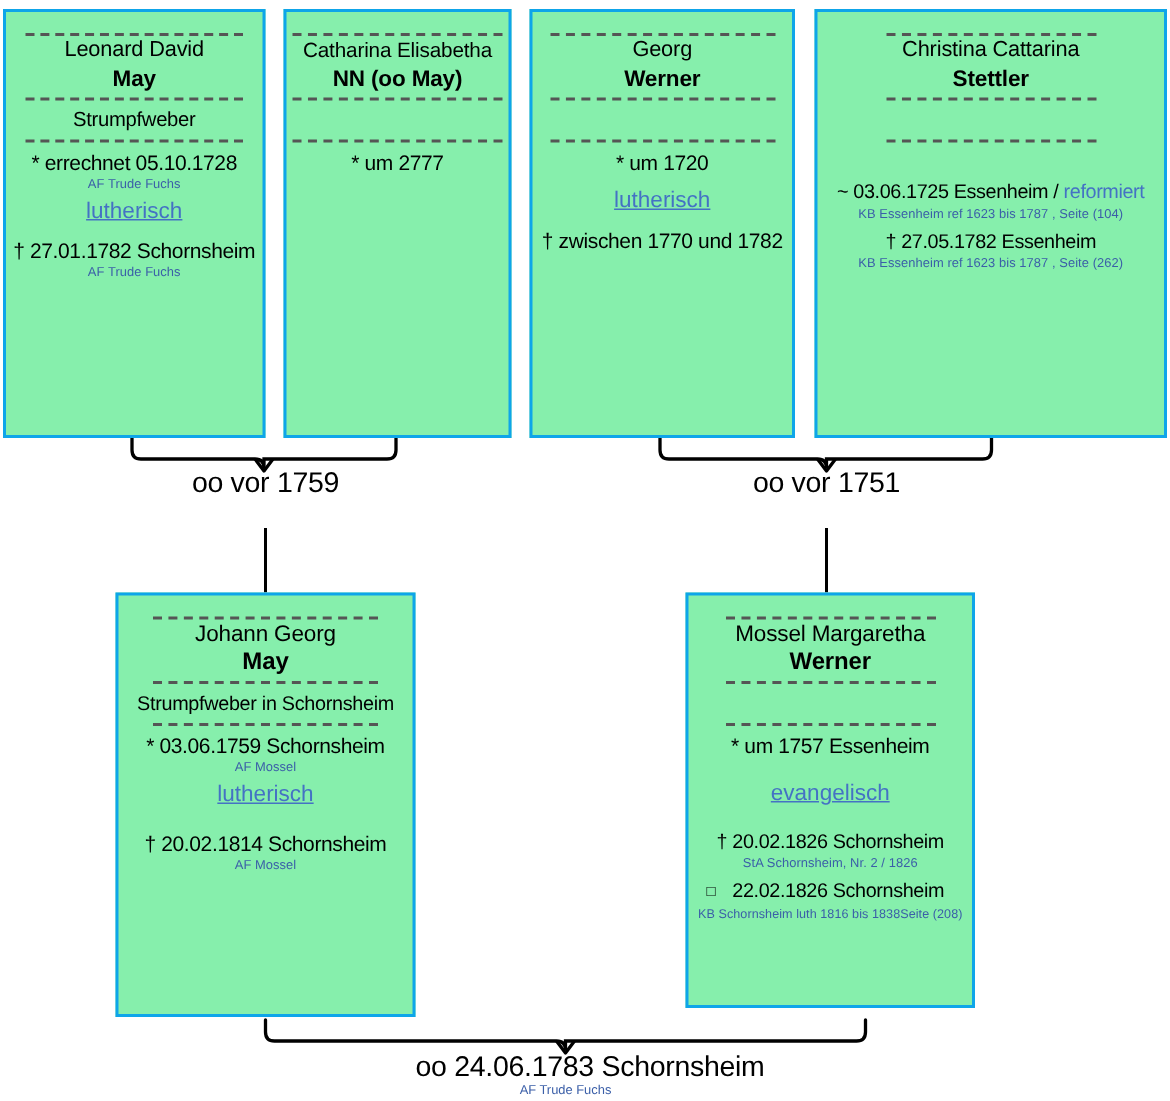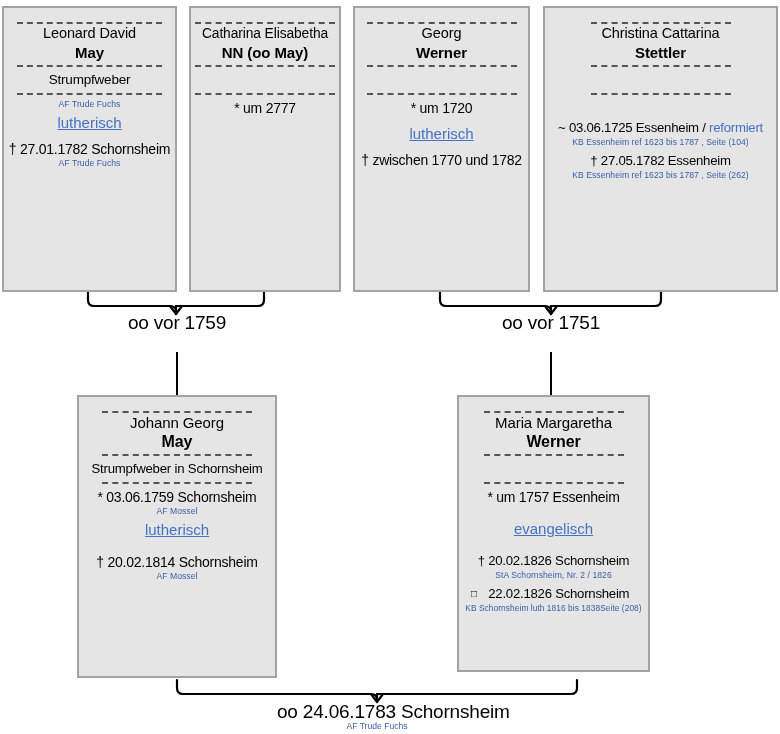--- a/index.html
+++ b/index.html
@@ -10,22 +10,22 @@
     color:#000000;
     position:relative;
     overflow:hidden;
   }
   .canvas{position:absolute;left:0;top:0;width:780px;height:734px;}
 
   
   .card{
     position:absolute;
     box-sizing:border-box;
-    border:2px solid #a3a3a3;
-    background:#e5e5e5;
+    border:2px solid #0ea5e9;
+    background:#86efac;
     text-align:center;
     overflow:hidden;
   }
   .card-inner{
     padding:0 4px;
     display:block;
   }
   .rule{
     height:0;
     border-top:2px dashed #555;
@@ -119,20 +119,24 @@
     <div class="card-inner">
       <div class="gap-lg"></div>
       <div class="rule" style="width:145px;"></div>
       <div class="given">Leonard David</div>
       <div class="surname">May</div>
       <div class="rule" style="width:145px;margin-top:2px;"></div>
       <div class="gap-sm"></div>
       <div class="occ">Strumpfweber</div>
       <div class="rule" style="width:145px;margin-top:4px;"></div>
       <div class="gap-sm"></div>
+      <div class="evt">
+        <span>*</span>
+        <span>errechnet 05.10.1728</span>
+      </div>
       <div class="src">AF Trude Fuchs</div>
       <div class="gap-sm"></div>
       <div class="rel">lutherisch</div>
       <div class="gap"></div>
       <div class="evt">
         <span>†</span>
         <span>27.01.1782 Schornsheim</span>
       </div>
       <div class="src">AF Trude Fuchs</div>
     </div>
@@ -234,21 +238,21 @@
         <span>20.02.1814 Schornsheim</span>
       </div>
       <div class="src">AF Mossel</div>
     </div>
   </div>
 
   <div class="card" style="left:457px;top:395px;width:193px;height:277px;">
     <div class="card-inner">
       <div class="gap-lg"></div>
       <div class="rule" style="width:140px;"></div>
-      <div class="given" style="font-size:15px;">Maria Margaretha</div>
+      <div class="given" style="font-size:15px;">Mossel Margaretha</div>
       <div class="surname" style="font-size:16px;">Werner</div>
       <div class="rule" style="width:140px;margin-top:2px;"></div>
       <div class="gap-sm"></div>
       <div class="occ">&nbsp;</div>
       <div class="rule" style="width:140px;margin-top:4px;"></div>
       <div class="gap-sm"></div>
       <div class="evt">
         <span>*</span>
         <span>um 1757 Essenheim</span>
       </div>

